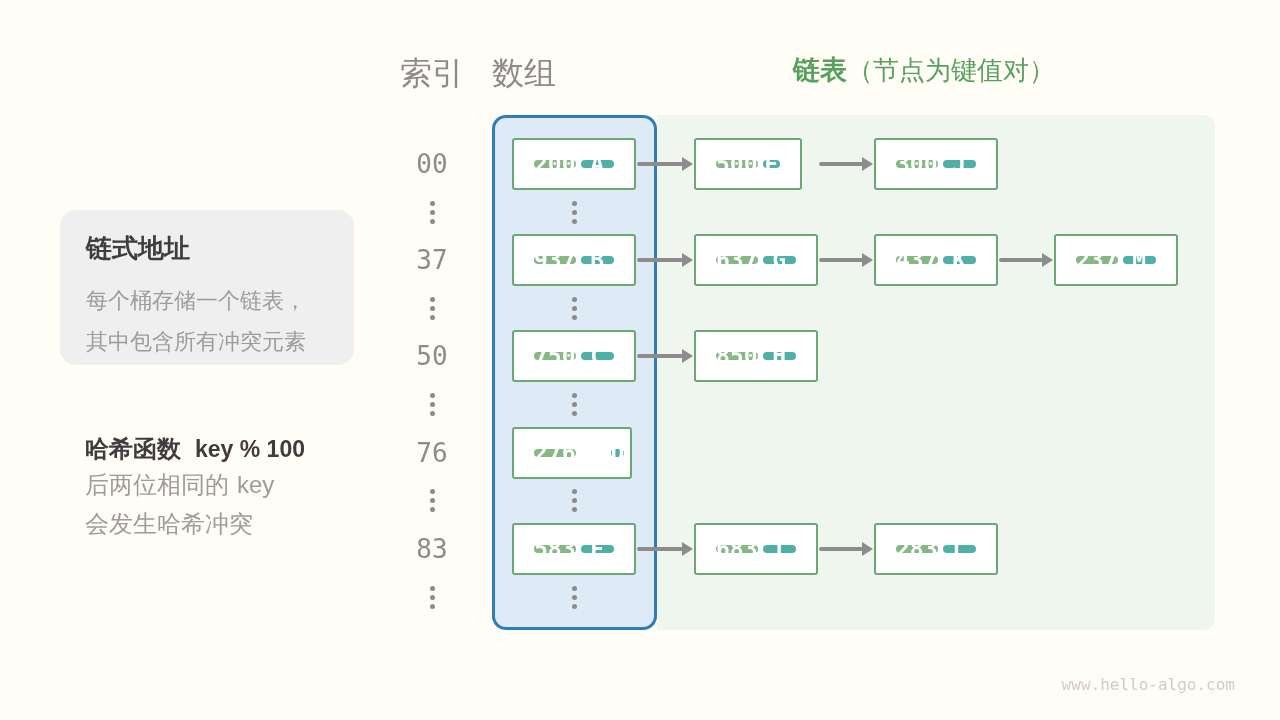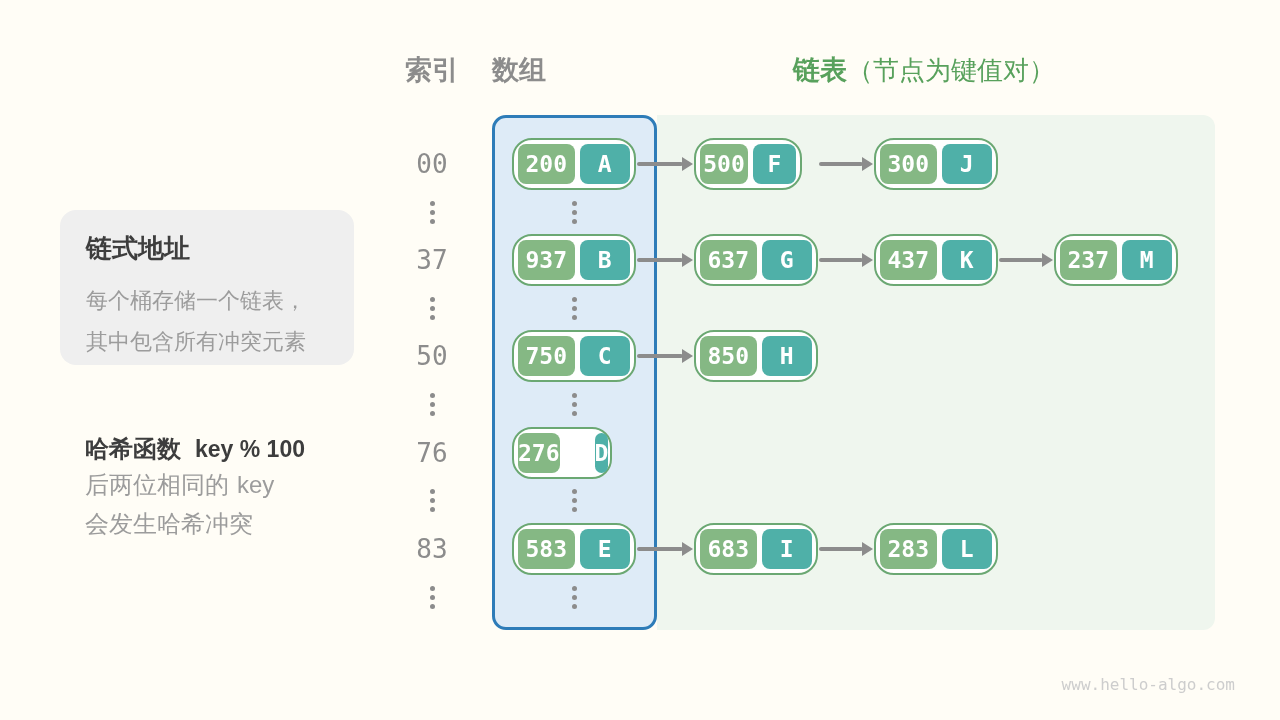--- a/index.html
+++ b/index.html
@@ -2,21 +2,21 @@
 <html style="--page-bg: #FFFDF6; --array-bg: #DEEBF7; --array-border: #2E7CB8; --list-bg: #EFF6EE; --node-border: #6BA873; --node-key-bg: #85B884; --node-value-bg: #4FB0A8; --node-text: #FFFFFF; --arrow: #8C8C8C; --gray-text: #8C8C8C; --light-gray-text: #9C9C9C; --dark-text: #3D3D3D; --green-text: #58A15C; --info-box-bg: #EFEFEF; --watermark-text: #CDCDCD;"><head>
 <meta charset="utf-8">
 <style>
   html,body{margin:0;padding:0;}
   body{
     width:1280px;height:720px;position:relative;overflow:hidden;
     background:var(--page-bg,#FFFDF6);
     font-family:"Liberation Sans",sans-serif;
   }
   
-  .hdr{position:absolute;top:52px;font-weight:bold;font-size:27px;
+  .hdr{position:absolute;top:52px;font-weight:normal;font-size:32px;
        color:var(--gray-text,#8C8C8C);}
   .hdr-index{left:390px;width:84px;text-align:center;}
   .hdr-array{left:492px;width:165px;text-align:left;}
   .hdr-list{position:absolute;top:52px;left:793px;color:var(--green-text,#58A15C);
             font-size:26px;white-space:nowrap;}
   .hdr-list-main{font-weight:bold;font-size:27px;}
   
   .info-box{position:absolute;left:60px;top:210px;width:294px;height:155px;
             background:var(--info-box-bg,#EFEFEF);border-radius:16px;
             padding:21px 0 0 26px;box-sizing:border-box;}
@@ -37,22 +37,22 @@
                 background:var(--array-bg,#DEEBF7);
                 border:3px solid var(--array-border,#2E7CB8);
                 border-radius:14px;box-sizing:border-box;z-index:2;}
   .list-region{position:absolute;left:657px;top:115px;width:558px;height:515px;
                background:var(--list-bg,#EFF6EE);
                border-radius:0 12px 12px 0;z-index:1;}
   
   .idx-label{position:absolute;text-align:center;z-index:3;
              font-family:"DejaVu Sans Mono",monospace;font-size:26px;
              color:var(--gray-text,#8C8C8C);}
-  .node{position:absolute;display:flex;gap:5px;padding:4px;background:#FFFFFF;
-        border:2.5px solid var(--node-border,#6BA873);border-radius:20px;
+  .node{position:absolute;display:flex;gap:5px;padding:20px;background:#FFFFFF;
+        border:2.5px solid var(--node-border,#6BA873);border-radius:3px;
         box-sizing:border-box;z-index:6;}
   .node-key,.node-val{flex:1;display:flex;align-items:center;justify-content:center;
         border-radius:8px;color:var(--node-text,#FFFFFF);
         font-family:"DejaVu Sans Mono",monospace;font-size:23px;font-weight:bold;}
   .node-key{flex:1.12;background:var(--node-key-bg,#85B884);}
   .node-val{background:var(--node-value-bg,#4FB0A8);}
   .arrow{position:absolute;height:4px;background:var(--arrow,#8C8C8C);
          border-radius:2px;z-index:5;}
   .arrow::after{content:'';position:absolute;right:-10px;top:-5px;width:0;height:0;
          border-left:11px solid var(--arrow,#8C8C8C);
@@ -132,21 +132,21 @@
     <div class="node" style="left: 512px; top: 330px; width: 124px; height: 52px;">
       <span class="node-key">750</span>
       <span class="node-val">C</span>
     </div>
     <div class="arrow" style="left: 637px; top: 354px; width: 46px;"></div>
     <div class="node" style="left: 694px; top: 330px; width: 124px; height: 52px;">
       <span class="node-key">850</span>
       <span class="node-val">H</span>
     </div>
     <div class="idx-label" style="left: 390px; top: 427px; width: 84px; height: 52px; line-height: 52px;">76</div>
-    <div class="node" style="left: 512px; top: 427px; width: 100px; height: 52px; gap: 35px;">
+    <div class="node" style="left: 512px; top: 427px; width: 120px; height: 52px; gap: 35px;">
       <span class="node-key">276</span>
       <span class="node-val">D</span>
     </div>
     <div class="idx-label" style="left: 390px; top: 523px; width: 84px; height: 52px; line-height: 52px;">83</div>
     <div class="node" style="left: 512px; top: 523px; width: 124px; height: 52px;">
       <span class="node-key">583</span>
       <span class="node-val">E</span>
     </div>
     <div class="arrow" style="left: 637px; top: 547px; width: 46px;"></div>
     <div class="node" style="left: 694px; top: 523px; width: 124px; height: 52px;">

